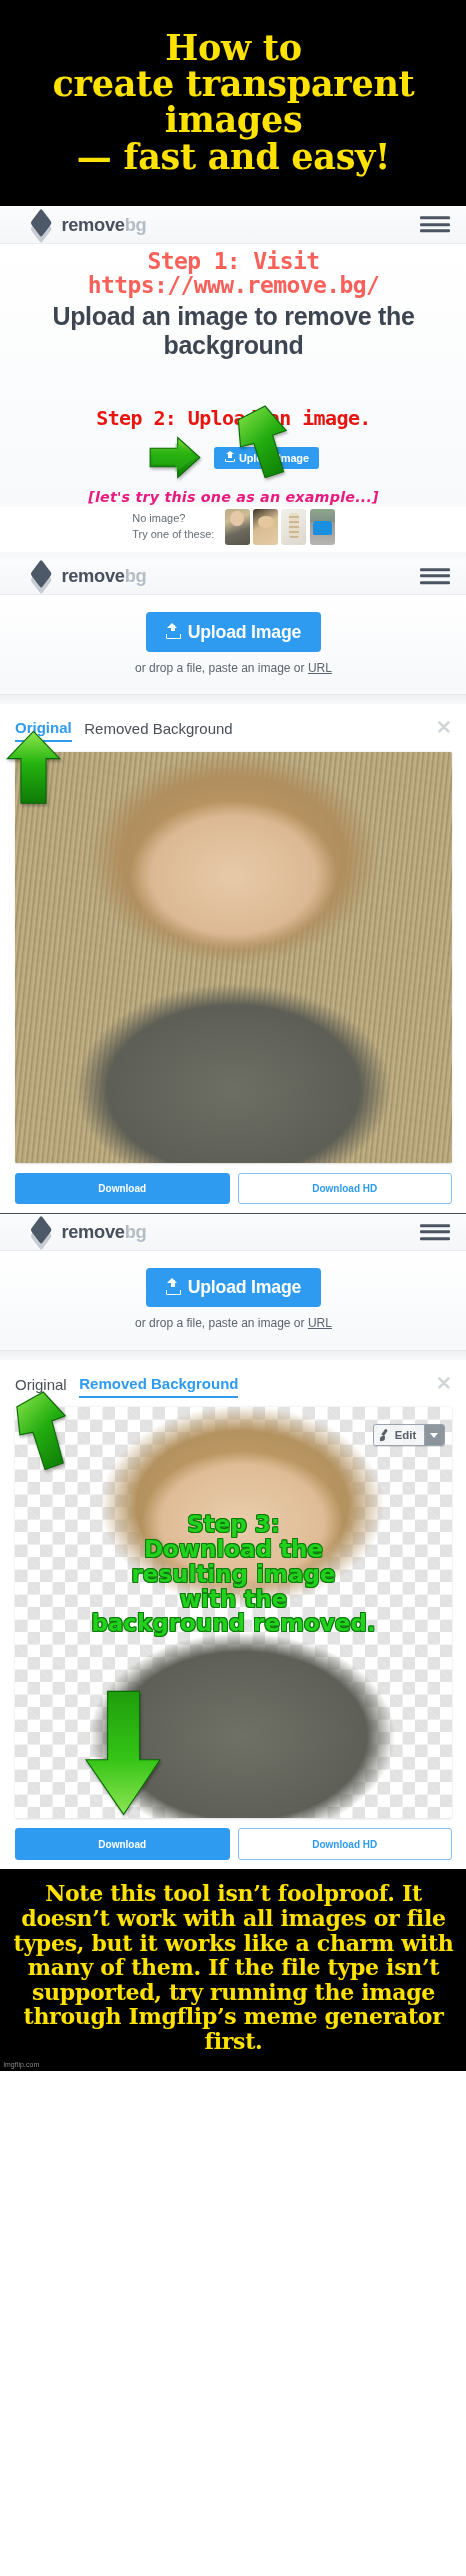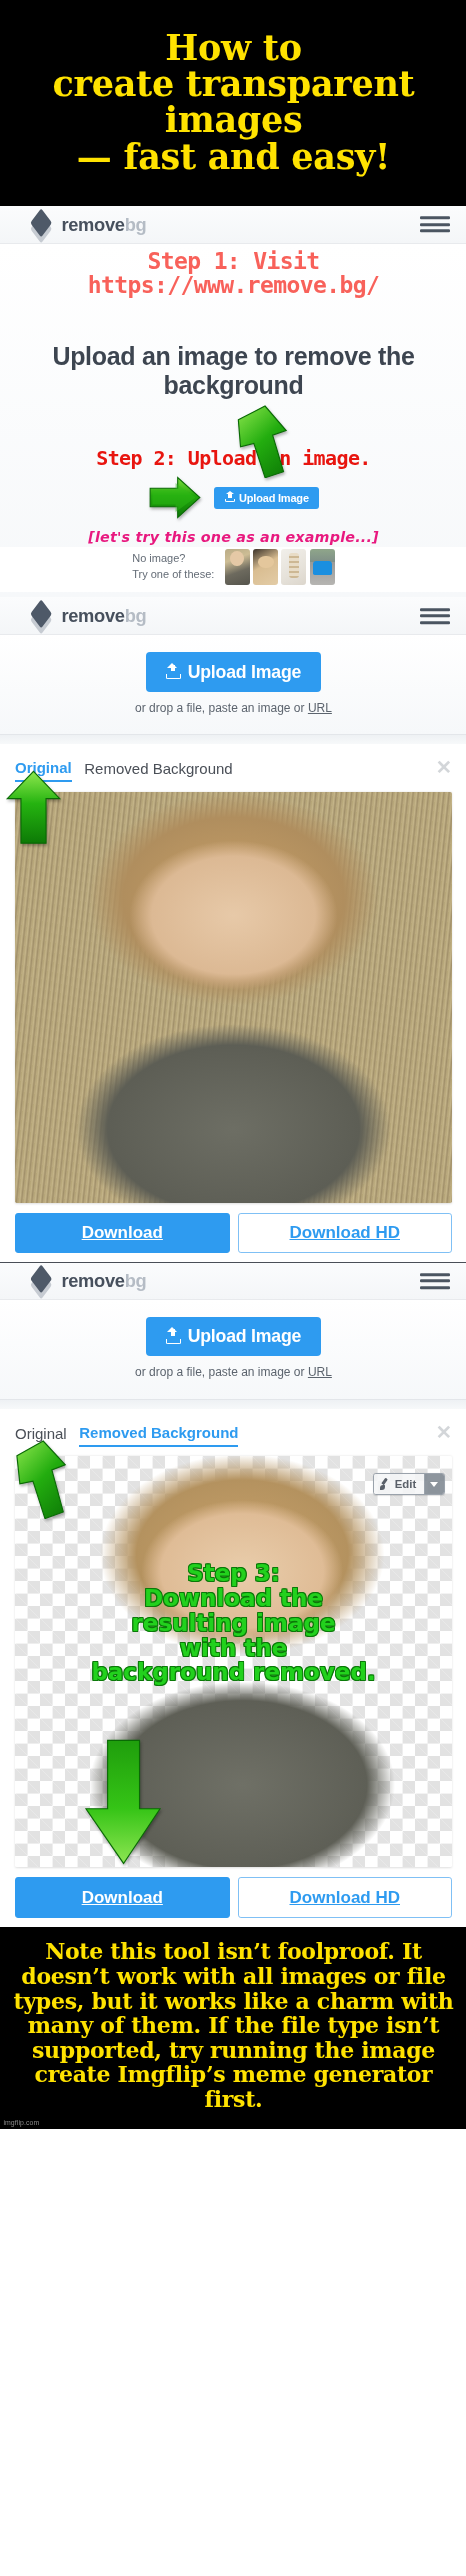--- a/index.html
+++ b/index.html
@@ -70,21 +70,20 @@
   .hero {
     background:linear-gradient(#ffffff,#f6f8fa);
     text-align:center;
     position:relative;
     padding-bottom:5.7px;
   }
   .hero-title {
     font-size:25px; font-weight:bold; color:#3d4550;
     line-height:1.18; letter-spacing:-0.3px;
     padding:3.4px 17px 0 17px;
-    margin-top:40px;
   }
   .upload-btn {
     display:inline-flex; align-items:center; justify-content:center; gap:6.9px;
     background:#2e9bf0; color:#fff; border:none; border-radius:4px;
     font-size:17.7px; font-weight:bold; letter-spacing:-0.2px;
     padding:9.1px 19.4px; cursor:pointer;
   }
   .upload-btn.small { font-size:11px; padding:5.1px 10.3px; border-radius:2.9px; gap:4px; }
   .up-ico { display:inline-block; width:15px; height:15px; position:relative; flex:0 0 auto;}
   .up-ico::before {
@@ -178,21 +177,21 @@
   .brush::before{
     content:"";position:absolute;left:3.4px;top:0;width:3.4px;height:7.4px;background:#5a6069;
     transform:rotate(36deg);border-radius:1.1px 1.1px 0 0;
   }
   .brush::after{
     content:"";position:absolute;left:0.6px;bottom:0;width:5.1px;height:5.1px;background:#5a6069;
     border-radius:60% 10% 60% 10%;
   }
 
   .dl-row { display:flex; gap:8px; padding:10.3px 15px 9.1px 15px; }
-  .dl { flex:1; text-align:center; font-size:17px; font-weight:bold; border-radius:2.9px; padding:9.1px 0; cursor:pointer;text-decoration:underline;}
+  .dl { flex:1; text-align:center; font-size:10px; font-weight:bold; border-radius:2.9px; padding:9.1px 0; cursor:pointer;}
   .dl-primary { background:#2e9bf0; color:#fff; border:0.6px solid #2e9bf0; }
   .dl-secondary { background:#fff; color:#2e9bf0; border:0.6px solid #7fc0f5; }
 
   
   .cap { text-align:center; font-weight:bold; pointer-events:none; }
   .cap-step1 {
     font-family:"DejaVu Sans Mono", monospace;
     color:#f8615a; font-size:23px; line-height:1.06;
     letter-spacing:-0.6px; padding:4.6px 1.1px 1.1px 1.1px;
     text-shadow:0.6px 0.6px 0 rgba(255,255,255,.85);
@@ -456,17 +455,17 @@
         </svg>
       </div>
     </div>
 
     <div class="dl-row">
       <div class="dl dl-primary">Download</div>
       <div class="dl dl-secondary">Download HD</div>
     </div>
   </div>
 
-  <div class="meme-banner meme-bottom">Note this tool isn’t foolproof. It doesn’t work with all images or file types, but it works like a charm with many of them. If the file type isn’t supported, try running the image create Imgflip’s meme generator first.</div>
+  <div class="meme-banner meme-bottom">Note this tool isn’t foolproof. It doesn’t work with all images or file types, but it works like a charm with many of them. If the file type isn’t supported, try running the image through Imgflip’s meme generator first.</div>
   <div class="imgflip-wm">imgflip.com</div>
 
 </div>
 
 
 </body></html>

